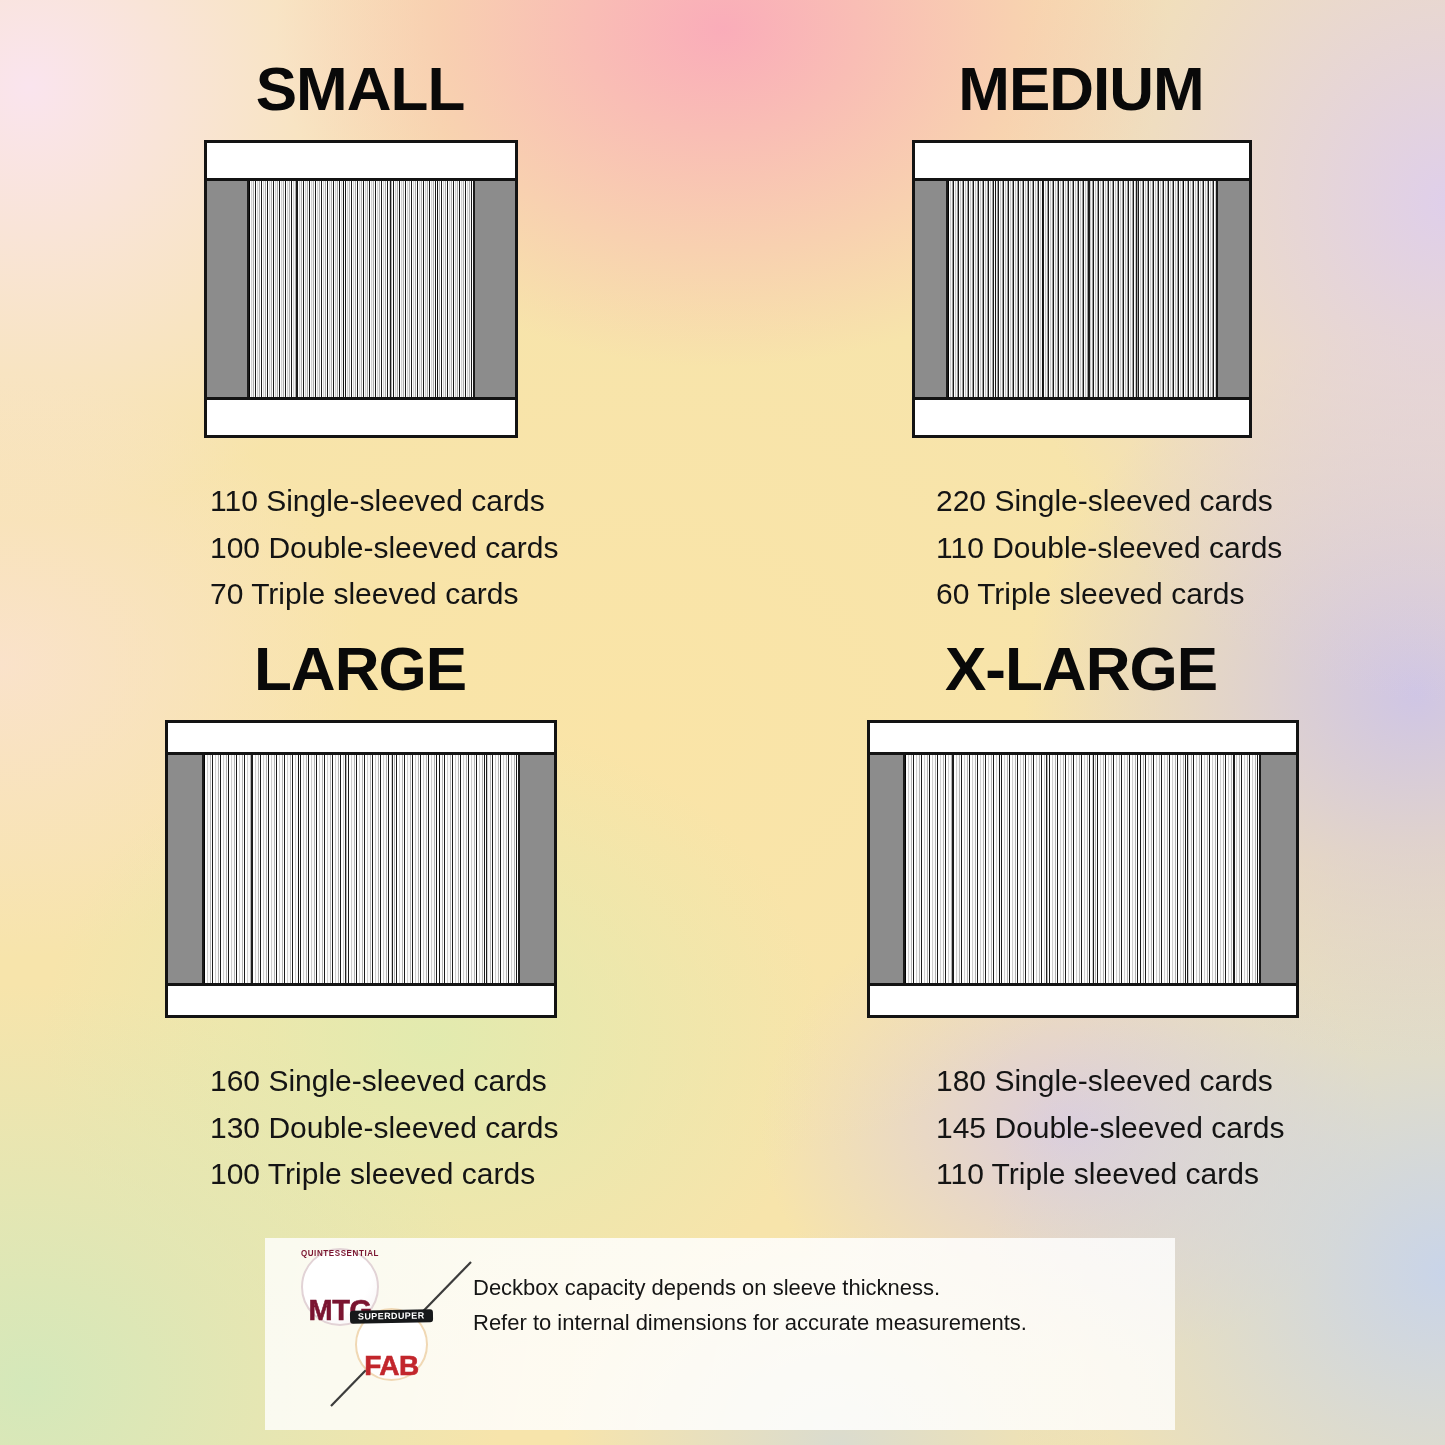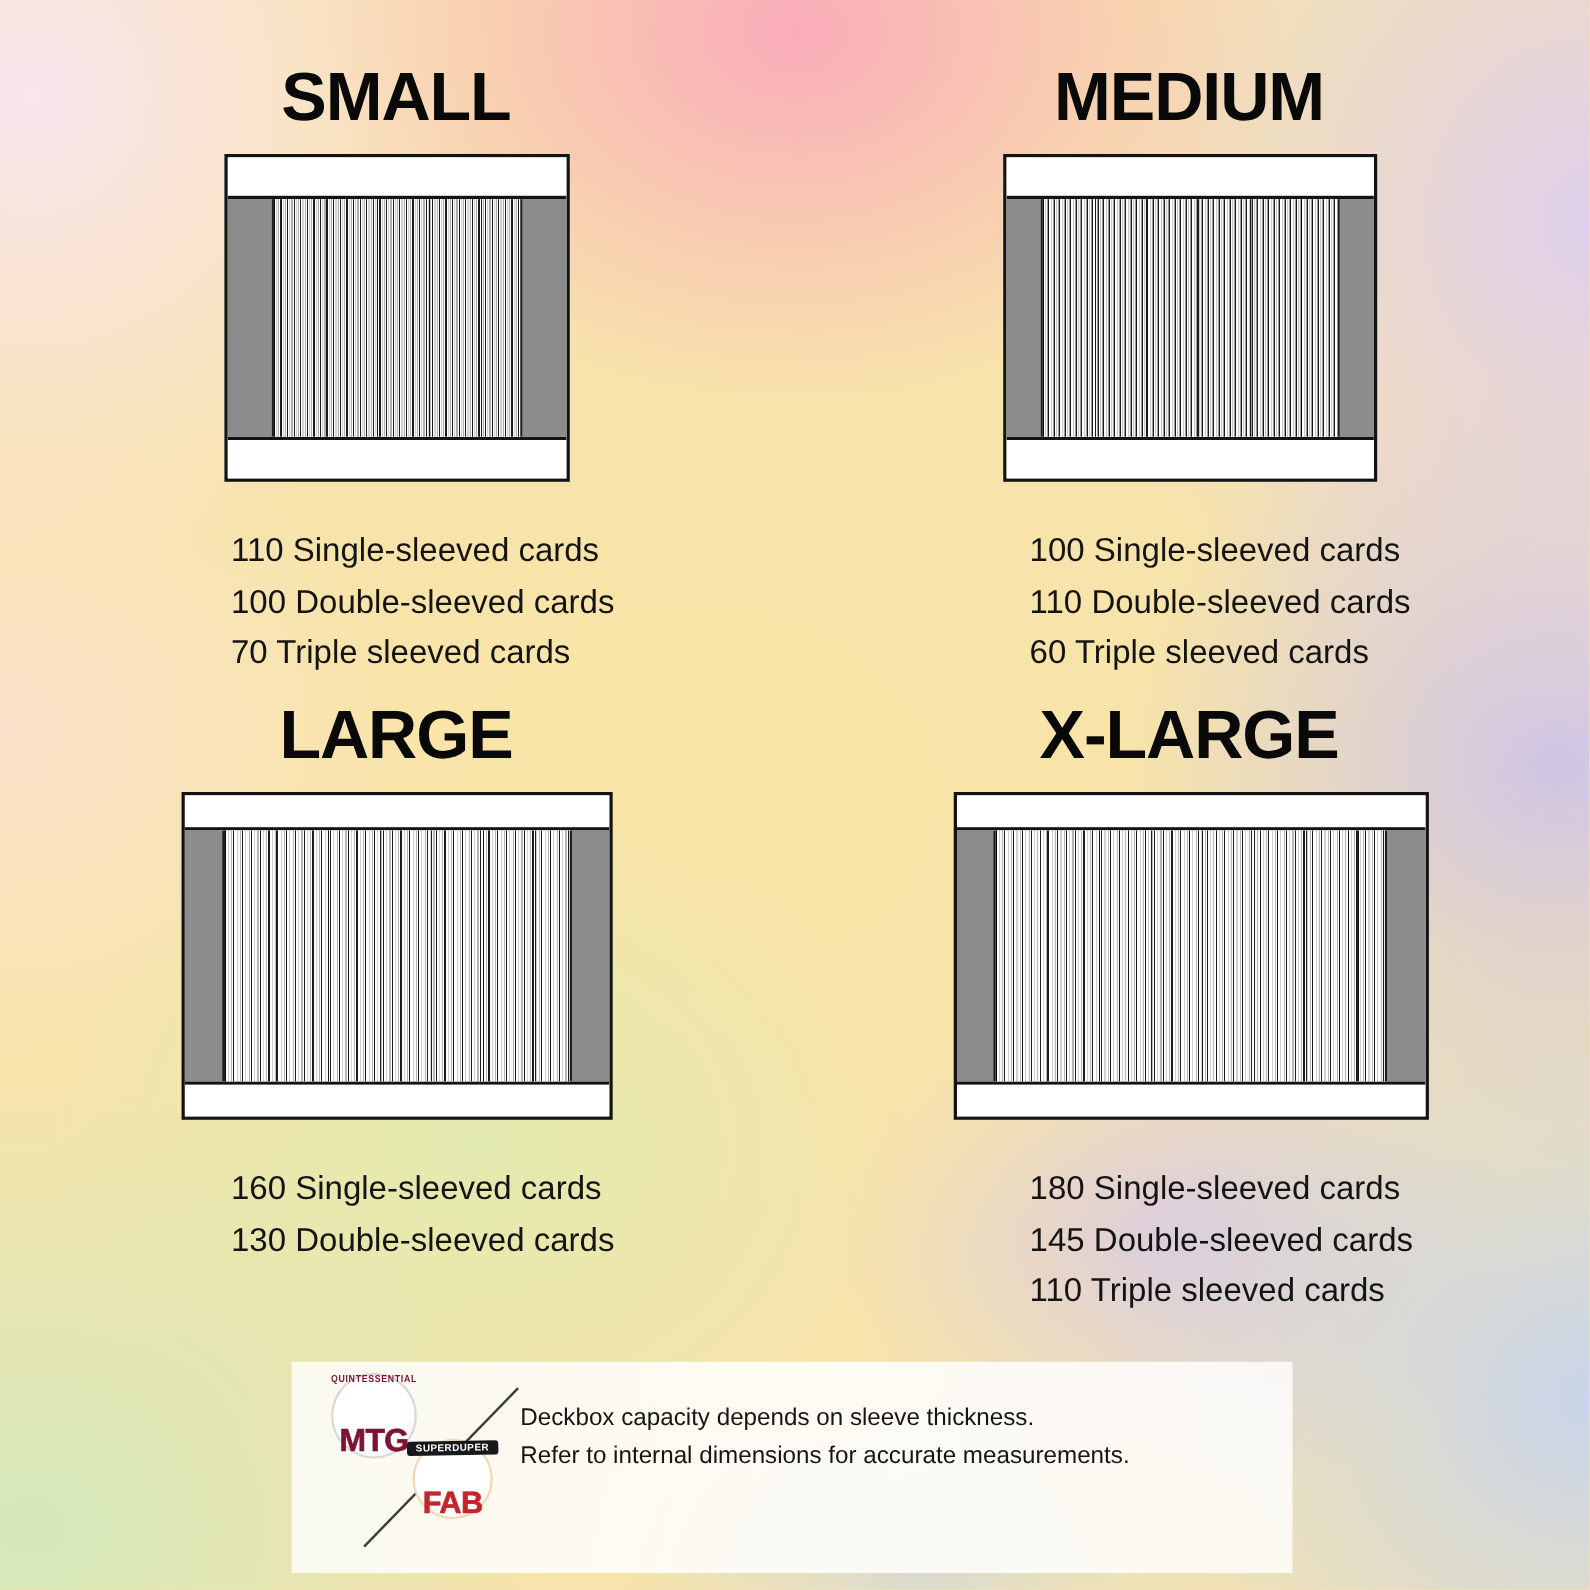--- a/index.html
+++ b/index.html
@@ -150,21 +150,21 @@
     flex-direction: column;
     align-items: center;
     justify-content: space-between;
   }
   #logo-mtg {
     left: 36px; top: 10px;
     width: 78px; height: 78px;
     border: 2px solid #e2d3d6;
   }
   #logo-fab {
-    left: 110px; top: 70px;
+    left: 90px; top: 70px;
     width: 73px; height: 73px;
     border: 2px solid #f0d8b4;
     background: radial-gradient(circle at 38% 30%, #ffffff 0%, #ffffff 62%, #fbf6f2 100%);
   }
 
   .arc-text {
     font-size: 8px;
     font-weight: bold;
     letter-spacing: 0.6px;
     color: #7a1430;
@@ -252,21 +252,21 @@
       <div class="band band-top" style="height:38px;"></div>
       <div class="interior">
         <div class="gap" style="width:31px;"></div>
         <div class="stack dense"></div>
         <div class="gap" style="width:31px;"></div>
       </div>
       <div class="band band-bottom" style="height:38px;"></div>
     </div>
 
     <div class="caps" style="margin:44px 0 0 214px;">
-      <div>100 Single-sleeved cards</div>
+      <div>220 Single-sleeved cards</div>
       <div>110 Double-sleeved cards</div>
       <div>60 Triple sleeved cards</div>
     </div>
   </div>
 
   <div class="cell" style="left:0px; top:638px; width:722px;">
     <div class="size-title" style="margin-left:-2px;">LARGE</div>
 
     <div class="deckbox" style="margin:20px auto 0 165px; width:392px; height:298px;">
       <div class="band band-top" style="height:32px;"></div>
@@ -274,20 +274,21 @@
         <div class="gap" style="width:34px;"></div>
         <div class="stack wide"></div>
         <div class="gap" style="width:34px;"></div>
       </div>
       <div class="band band-bottom" style="height:32px;"></div>
     </div>
 
     <div class="caps" style="margin:44px 0 0 210px;">
       <div>160 Single-sleeved cards</div>
       <div>130 Double-sleeved cards</div>
+      <div>100 Triple sleeved cards</div>
     </div>
   </div>
 
   <div class="cell" style="left:722px; top:638px; width:723px;">
     <div class="size-title" style="margin-left:-5px;">X-LARGE</div>
 
     <div class="deckbox" style="margin:20px auto 0 145px; width:432px; height:298px;">
       <div class="band band-top" style="height:32px;"></div>
       <div class="interior">
         <div class="gap" style="width:33px;"></div>

